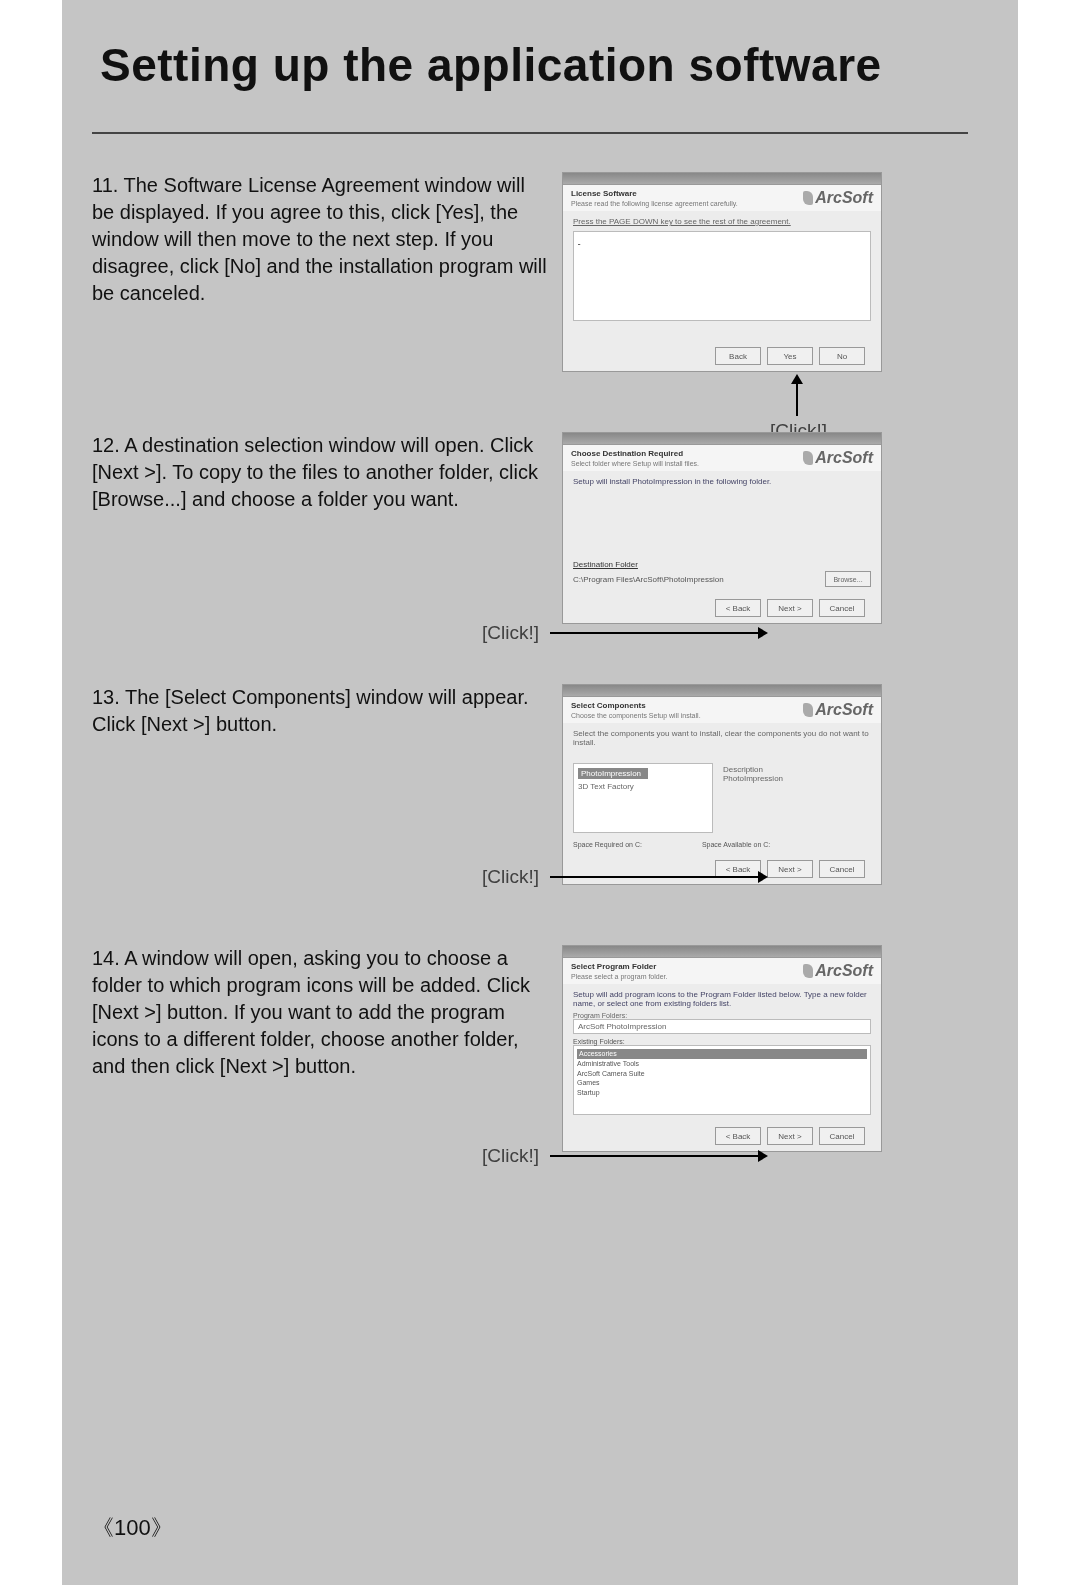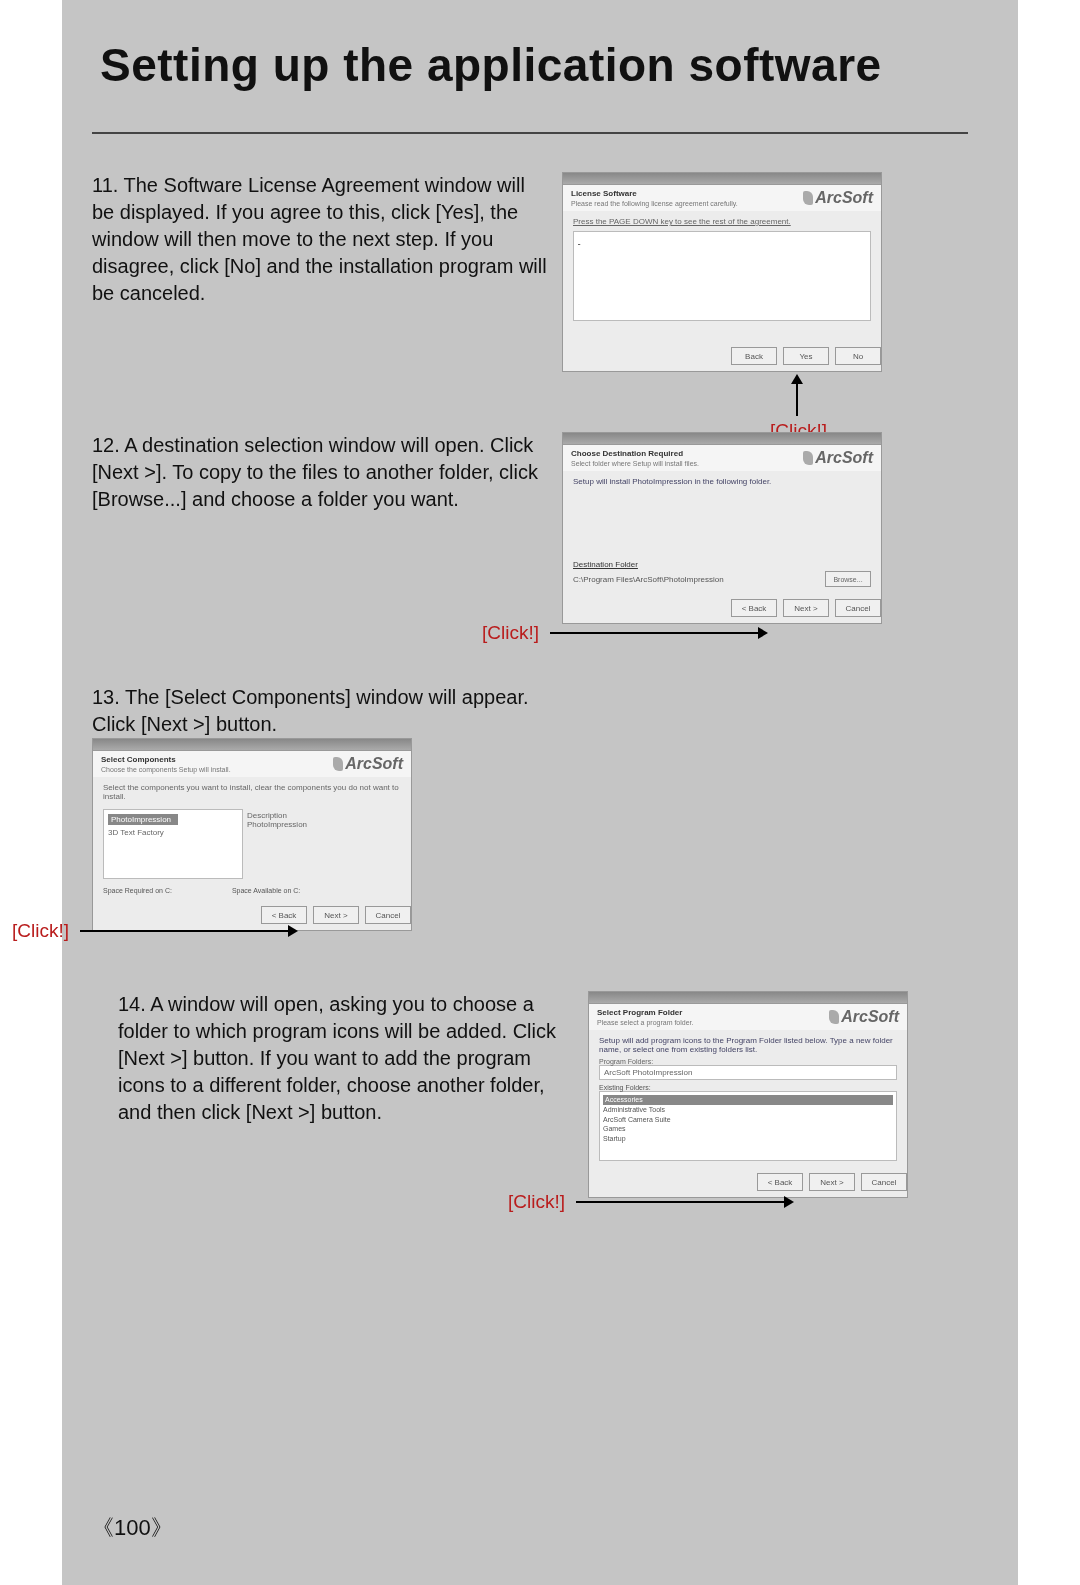--- a/index.html
+++ b/index.html
@@ -16,38 +16,38 @@
   .dialog { width: 320px; background: #e0e0e0; border: 1px solid #999; font-size: 8px; position: relative; }
   .dialog-titlebar { height: 12px; background: linear-gradient(#888,#aaa); border-bottom: 1px solid #999; }
   .dialog-header { padding: 4px 8px; display: flex; justify-content: space-between; align-items: center; background: #f5f5f5; }
   .dialog-header-left { display: flex; flex-direction: column; gap: 2px; }
   .dh-title { font-weight: bold; color: #333; }
   .dh-sub { color: #777; font-size: 7px; }
   .arcsoft { font-style: italic; font-weight: bold; color: #666; font-size: 16px; display: flex; align-items: center; }
   .arcsoft::before { content:""; display:inline-block; width:10px; height:14px; background:#aaa; margin-right:2px; border-radius:2px 6px 2px 6px; }
   .dialog-body { padding: 6px 10px; min-height: 130px; font-size: 8px; color: #666; line-height: 1.3; background:#ececec;text-decoration:underline; }
   .dialog-body .licbox { background:#fff; border:1px solid #bbb; padding:4px; margin-top:4px; height:90px; overflow:hidden; }
-  .dialog-buttons { display: flex; justify-content: flex-end; gap: 6px; padding: 6px 0; background:#ececec; }
+  .dialog-buttons { display: flex; justify-content: flex-end; gap: 6px; padding: 6px 16px; background:#ececec; }
   .dbtn { width: 46px; height: 18px; background: #f0f0f0; border: 1px solid #999; font-size: 8px; color:#555; display:flex; align-items:center; justify-content:center; }
-  .click-label { font-size: 19px; color: #b91c1c; }
+  .click-label { font-size: 19px; color: #404040; }
   .arrow-up { position: absolute; width: 2px; background: #000; }
   .arrow-up::before { content:""; position:absolute; top:-8px; left:-5px; border-left:6px solid transparent; border-right:6px solid transparent; border-bottom:10px solid #000; }
   .arrow-right { position: absolute; height: 2px; background: #000; }
   .arrow-right::after { content:""; position:absolute; right:-2px; top:-5px; border-top:6px solid transparent; border-bottom:6px solid transparent; border-left:10px solid #000; }
   .page-num { position: absolute; left: 92px; bottom: 42px; font-size: 22px; color:#111; }
   .page-num::before { content: "《"; }
   .page-num::after { content: "》"; }
   .dest-body { padding:6px 10px; background:#ececec; font-size:8px; color:#666; }
   .dest-line { color:#446; margin-bottom:4px; }
   .dest-folder-label { margin-top:20px; color:#333;text-decoration:underline; }
   .dest-folder-row { display:flex; justify-content:space-between; align-items:center; margin-top:2px; }
   .dest-path { color:#555; }
   .browse { width:46px; height:16px; background:#f0f0f0; border:1px solid #999; display:flex; align-items:center; justify-content:center; font-size:7px;}
   .comp-body { padding:6px 10px; background:#ececec; font-size:8px; color:#666; }
-  .comp-list { display:flex; gap:4px; margin-top:8px; }
+  .comp-list { display:flex; gap:10px; margin-top:16px; }
   .comp-left { width:140px; height:70px; background:#fff; border:1px solid #bbb; padding:4px; }
   .comp-left div:first-child { background:#888; color:#fff; padding:1px 3px; width:70px; margin-bottom:3px; }
   .comp-right { width:120px; color:#666; padding-top:2px; }
   .comp-stats { display:flex; margin-top:8px; gap:60px; color:#555; font-size:7px; }
   .folder-body { padding:6px 10px; background:#ececec; font-size:8px; color:#666; }
   .folder-label { color:#446; margin-bottom:4px; }
   .folder-current { background:#fff; border:1px solid #bbb; padding:2px 4px; margin-bottom:4px; }
   .folder-existing-label { font-size:7px; color:#555; }
   .folder-list { background:#fff; border:1px solid #bbb; height:70px; padding:3px; font-size:7px; color:#555; line-height:1.4; }
   .folder-list div:first-child { background:#888; color:#fff; padding:0 2px; }
@@ -121,21 +121,21 @@
             <div class="dbtn">&lt; Back</div>
             <div class="dbtn">Next &gt;</div>
             <div class="dbtn">Cancel</div>
           </div>
         </div>
         <div class="click-label" style="position:absolute; left:-80px; top:190px;">[Click!]</div>
         <div class="arrow-right" style="left:-12px; top:200px; width:216px;"></div>
       </div>
     </div>
 
-    <div class="step-row" style="margin-top:50px;flex-direction:column;">
+    <div class="step-row" style="margin-top:50px;">
       <div class="step-text">
         <span class="step-num">13.</span>
         <span>The [Select Components] window will appear. Click [Next &gt;] button.</span>
       </div>
       <div class="step-visual" style="position:relative;">
         <div class="dialog">
           <div class="dialog-titlebar"></div>
           <div class="dialog-header">
             <div class="dialog-header-left">
               <div class="dh-title">Select Components</div>
@@ -164,21 +164,21 @@
             <div class="dbtn">&lt; Back</div>
             <div class="dbtn">Next &gt;</div>
             <div class="dbtn">Cancel</div>
           </div>
         </div>
         <div class="click-label" style="position:absolute; left:-80px; top:182px;">[Click!]</div>
         <div class="arrow-right" style="left:-12px; top:192px; width:216px;"></div>
       </div>
     </div>
 
-    <div class="step-row" style="margin-top:50px;justify-content:flex-end;">
+    <div class="step-row" style="margin-top:50px;">
       <div class="step-text">
         <span class="step-num">14.</span>
         <span>A window will open, asking you to choose a folder to which program icons will be added. Click [Next &gt;] button. If you want to add the program icons to a different folder, choose another folder, and then click [Next &gt;] button.</span>
       </div>
       <div class="step-visual" style="position:relative;">
         <div class="dialog">
           <div class="dialog-titlebar"></div>
           <div class="dialog-header">
             <div class="dialog-header-left">
               <div class="dh-title">Select Program Folder</div>

